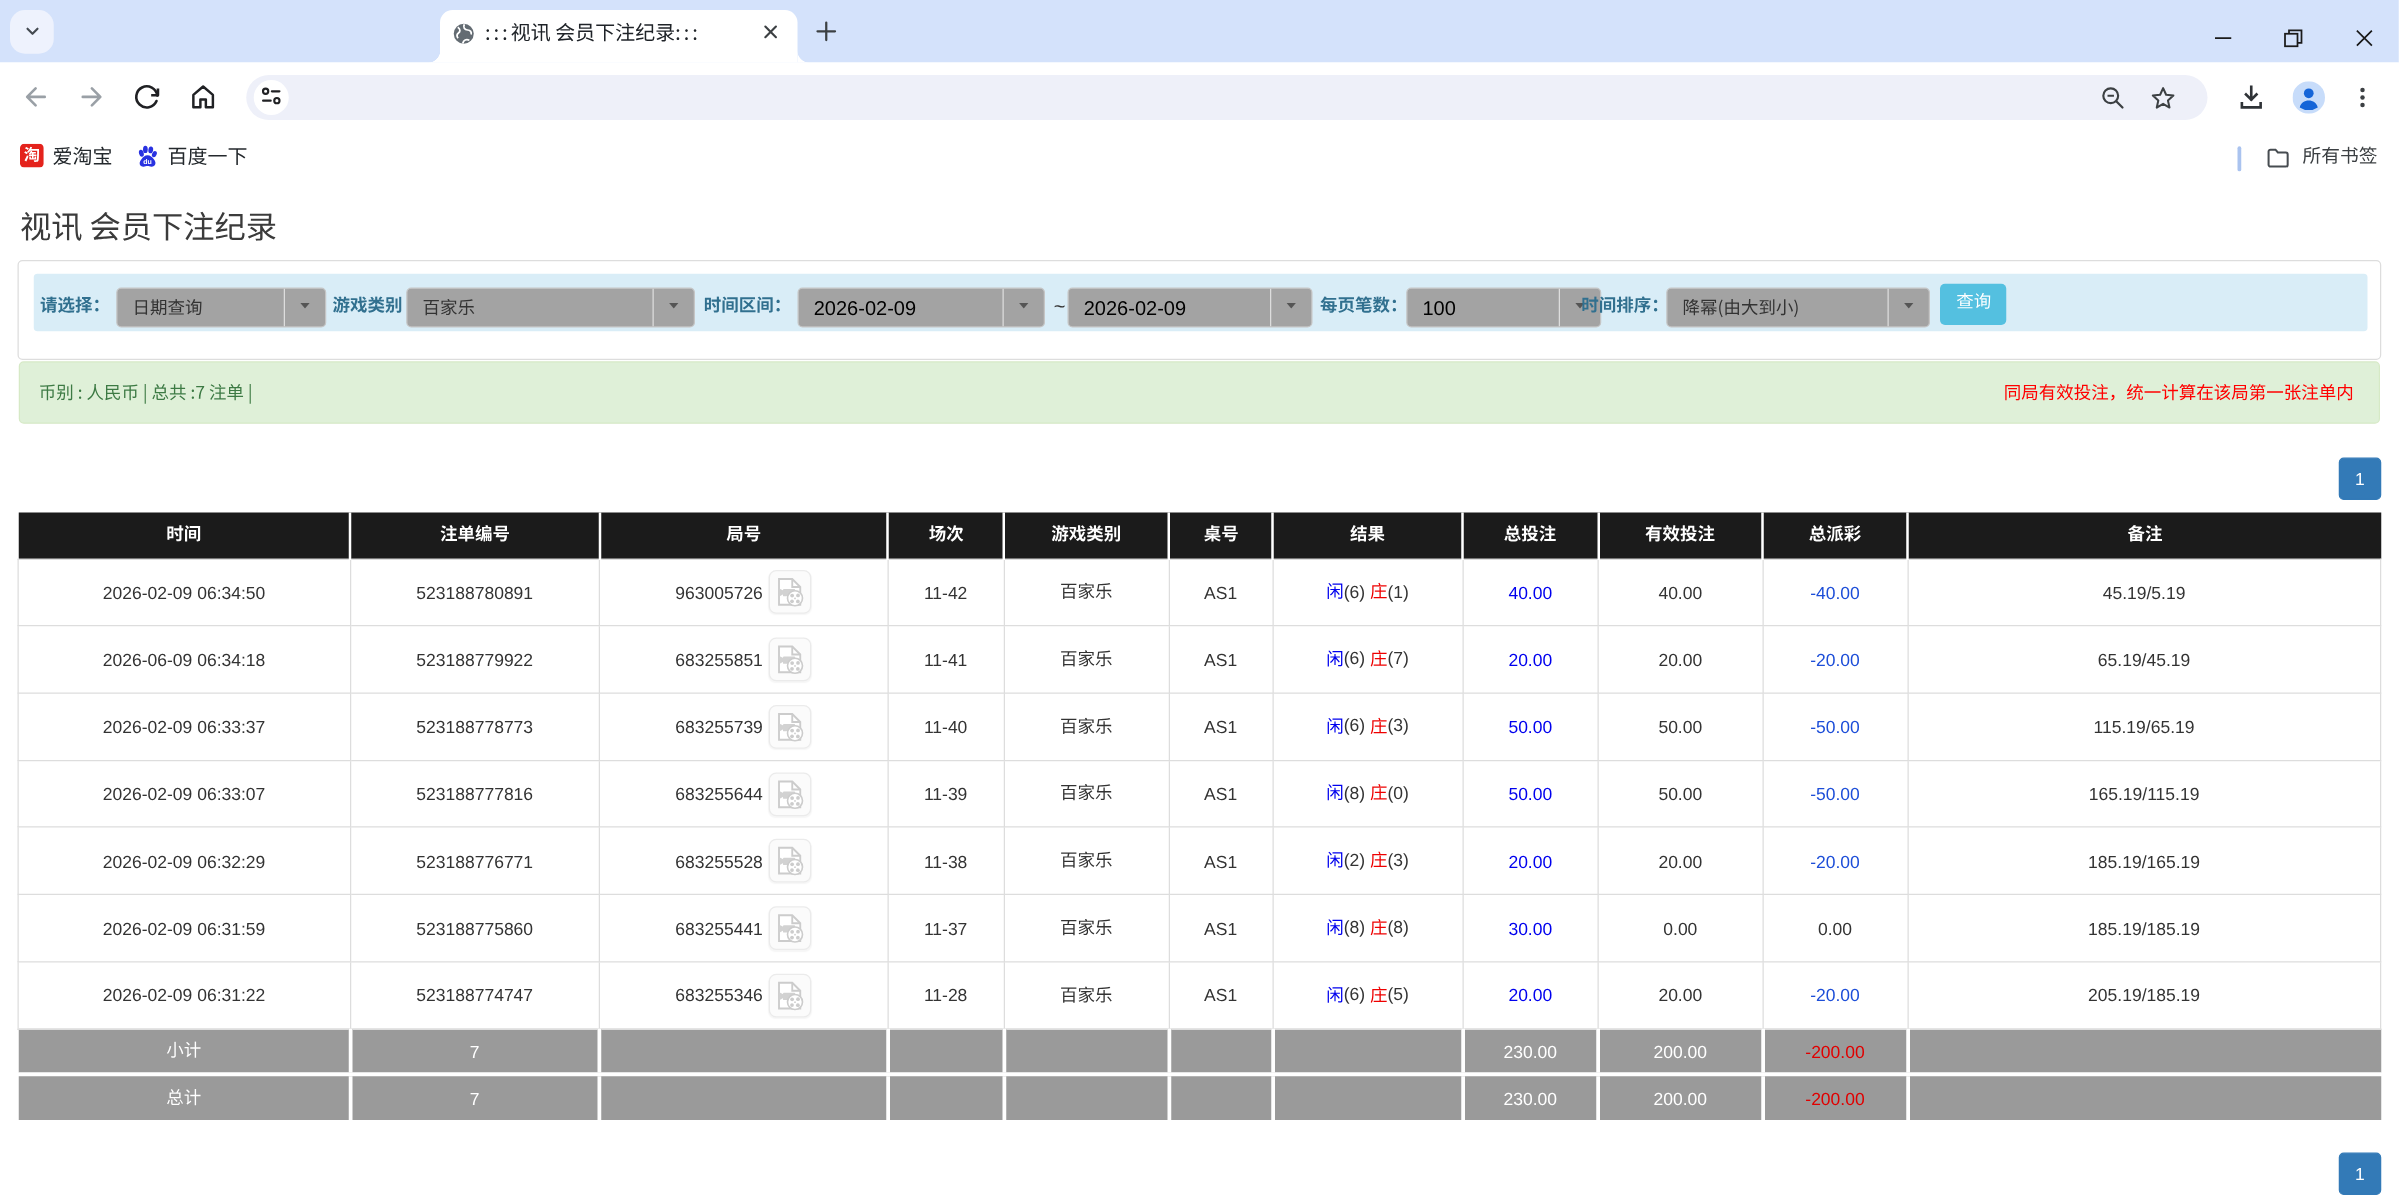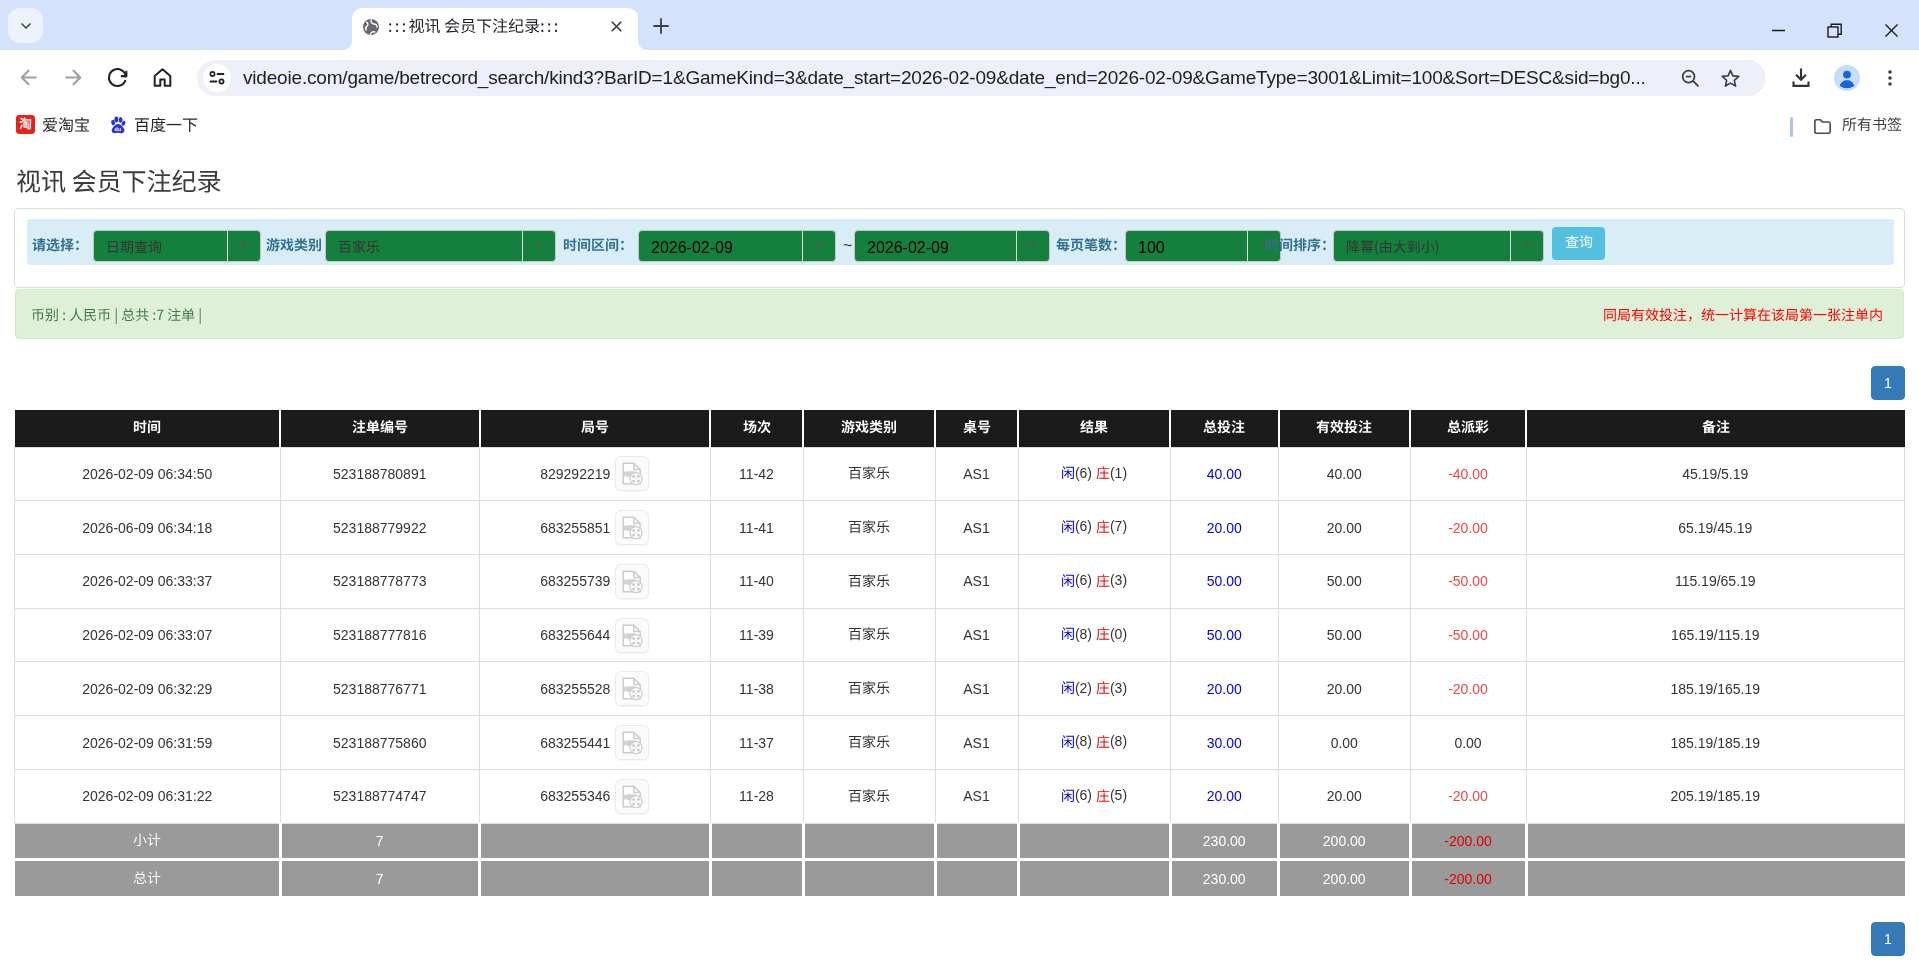--- a/index.html
+++ b/index.html
@@ -32,37 +32,37 @@
 .omni .st { position:absolute; right:24px; top:7px; }
 
 .bkbar { position:absolute; left:0; top:104px; width:1919px; height:44px; background:#fff; }
 .bk { position:absolute; top:11px; }
 .bksep { position:absolute; left:1790px; top:13px; width:3px; height:20px; background:#aac3ef; border-radius:2px; }
 
 .ptitle { position:absolute; left:16px; top:169px; }
 .fpanel { position:absolute; left:14px; top:208px; width:1891px; height:80px; border:1px solid #ddd; border-radius:4px; background:#fff; }
 .fbar { position:absolute; left:12px; top:10px; width:1867px; height:46px; background:#d9edf7; border-radius:3px; }
 .fitem { position:absolute; top:18px; height:18px; line-height:18px; white-space:nowrap; }
-.combo { position:absolute; top:11px; height:32px; background:#15803d; border:1px solid #c5c5c5; border-radius:4px; }
+.combo { position:absolute; top:11px; height:32px; background:#a3a3a3; border:1px solid #c5c5c5; border-radius:4px; }
 .combo .txt { position:absolute; left:12px; top:8px; }
 .combo .arr { position:absolute; right:0; top:0; width:33px; height:30px; border-left:1px solid #ddd; text-align:center; line-height:28px; }
 .qbtn { position:absolute; left:1525px; top:8px; width:53px; height:33px; background:#54c0e0; border-radius:4px; text-align:center; line-height:32px; }
 .galert { position:absolute; left:15px; top:289px; width:1889px; height:50px; background:#dff0d8; border:1px solid #d6e9c6; border-radius:4px; }
 .pag { position:absolute; width:34px; height:34px; background:#337ab7; border:1px solid #337ab7; border-radius:4px; color:#fff; font-size:14px; text-align:center; line-height:32px; }
 
 table { position:absolute; left:14px; top:410px; width:1890px; border-collapse:collapse; table-layout:fixed; font-size:14px; color:#333; }
 th { background:#1b1b1b; height:37px; border-right:2px solid #fff; font-weight:bold; }
 th:last-child { border-right:none; }
 td { border:1px solid #ddd; height:53.74px; text-align:center; vertical-align:middle; }
 .sumrow td { background:#9a9a9a; border:none; border-right:3px solid #fff; height:35px; color:#fff; }
 .sumrow td.red { color:#e00000; }
 .sumrow td:last-child { border-right:none; }
 .gaprow td { border:none; height:3px; background:#fff; padding:0; }
 .blue { color:#0000ee; }
-.red { color:#ef4444; }
+.red { color:#1d4ed8; }
 .blk { color:#333; }
 .gq { display:inline-flex; align-items:center; gap:5px; }
 .vbtn { display:inline-flex; align-items:center; justify-content:center; width:34px; height:35px; border:1px solid #ebebeb; border-radius:6px; background:#fbfbfb; box-shadow:0 1px 1px rgba(0,0,0,0.04); }
 .cj svg { vertical-align:-5.5px; }
 </style></head>
 <body>
 <div class="tabs">
   <div class="chevbtn"><svg width="14" height="14" viewBox="0 0 14 14">
         <path d="M3 5l4 4 4-4" fill="none" stroke="#454b52" stroke-width="1.7" stroke-linecap="round" stroke-linejoin="round"></path>
       </svg></div>
@@ -125,21 +125,20 @@
   <span class="nav" style="left:150px"><svg width="25" height="25" viewBox="0 0 24 24">
         <path d="M4.5 10.5L12 4l7.5 6.5V20h-5.4v-6h-4.2v6H4.5z" fill="none" stroke="#202124" stroke-width="1.9" stroke-linejoin="round"></path>
       </svg></span>
   <div class="omni">
     <span class="circ"><svg width="18" height="18" viewBox="0 0 18 18">
           <circle cx="4.5" cy="5" r="2.1" fill="none" stroke="#202124" stroke-width="1.7"></circle>
           <path d="M9.5 5h6" stroke="#202124" stroke-width="1.8" stroke-linecap="round"></path>
           <circle cx="13.5" cy="12.5" r="2.1" fill="none" stroke="#202124" stroke-width="1.7"></circle>
           <path d="M2.5 12.5h6" stroke="#202124" stroke-width="1.8" stroke-linecap="round"></path>
         </svg></span>
-    <span class="url">videoie.com/game/betrecord_search/kind3?BarID=1&amp;GameKind=3&amp;date_start=2026-02-09&amp;date_end=2026-02-09&amp;GameType=3001&amp;Limit=100&amp;Sort=DESC&amp;sid=bg0...</span>
     <span class="zm"><svg width="23" height="23" viewBox="0 0 24 24">
           <circle cx="10" cy="10" r="6.2" fill="none" stroke="#3c4043" stroke-width="1.8"></circle>
           <path d="M7.3 10h5.4" stroke="#3c4043" stroke-width="1.8"></path>
           <path d="M14.8 14.8l5 5" stroke="#3c4043" stroke-width="1.9" stroke-linecap="round"></path>
         </svg></span>
     <span class="st"><svg width="23" height="23" viewBox="0 0 24 24">
           <path d="M12 3.6l2.5 5.6 6.1 0.6-4.6 4.1 1.3 6-5.3-3.1-5.3 3.1 1.3-6-4.6-4.1 6.1-0.6z" fill="none" stroke="#3c4043" stroke-width="1.7" stroke-linejoin="round"></path>
         </svg></span>
   </div>
   <span class="abs" style="position:absolute;left:1789px; top:16px"><svg width="24" height="24" viewBox="0 0 24 24">
@@ -467,21 +466,21 @@
               <use href="#g74" x="1000"></use>
             </g>
           </svg></th>
       </tr>
     </thead>
 <tbody>
 <tr>
 <td>2026-02-09 06:34:50</td>
         <td>523188780891</td>
 <td><span class="gq">
-            <span class="gnum">829292219</span>
+            <span class="gnum">963005726</span>
             <span class="vbtn">
               <svg width="24" height="25" viewBox="0 0 24 25">
                 <path d="M3.2 2.2h10.6l6.4 6.4v14.2H3.2z" fill="#fff" stroke="#ccc" stroke-width="1.5"></path>
                 <path d="M13.8 2.2v6.4h6.4" fill="none" stroke="#ccc" stroke-width="1.5"></path>
                 <g fill="#d2d2d2">
                   <path d="M7.1 10.2h8.3a0.7 0.7 0 0 1 0.7 0.7v4.4a0.7 0.7 0 0 1-0.7 0.7H7.1a0.7 0.7 0 0 1-0.7-0.7v-4.4a0.7 0.7 0 0 1 0.7-0.7z"></path>
                   <path d="M6.6 11.4l-2.8-1.5v6l2.8-1.5z"></path>
                 </g>
                 <circle cx="16" cy="17.6" r="6" fill="#fff" stroke="#ccc" stroke-width="1.3"></circle>
                 <g fill="#ccc">

